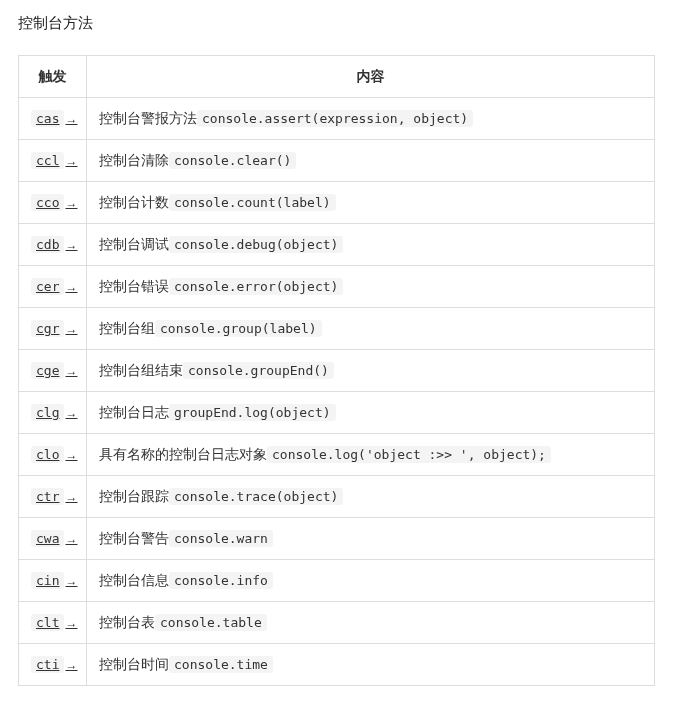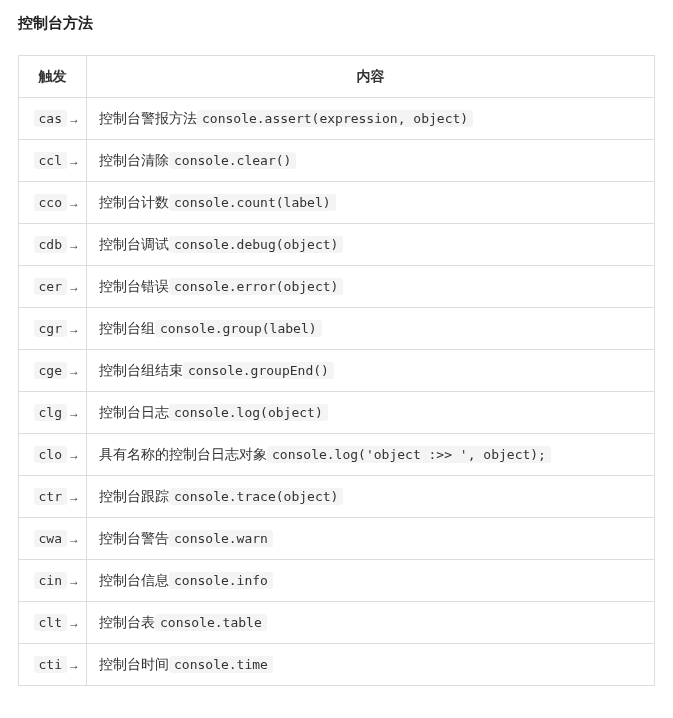--- a/index.html
+++ b/index.html
@@ -10,21 +10,21 @@
     body {
       font-family: -apple-system, BlinkMacSystemFont, "Segoe UI", "PingFang SC", "Microsoft YaHei", sans-serif;
       background: #fff;
       padding: 14px 18px;
       width: 673px;
       color: #333;
       position: relative;
     }
     h3 {
       font-size: 15px;
-      font-weight: 700;
+      font-weight: 400;
       color: #222;
       margin-bottom: 22px;
     }
     table {
       width: 100%;
       border-collapse: collapse;
       border: 1px solid #ddd;
       table-layout: fixed;
     }
     th, td {
@@ -35,23 +35,24 @@
       line-height: 1.5;
     }
     th {
       font-weight: 700;
       text-align: center;
       background: #fff;
       font-size: 14px;
     }
     th.col-trig { width: 68px; margin-left: 24px; }
     td.trig {
-      text-align: right;
+      text-align: left;
       padding: 8px 6px 8px 12px;
       white-space: nowrap;
+      text-decoration: underline;
     }
     td.trig .kbd {
       font-family: "SFMono-Regular", Consolas, "Menlo", monospace;
       font-size: 13px;
       background: #f4f4f4;
       border-radius: 3px;
       padding: 1px 5px;
       color: #333;
     }
     td.trig .arrow {
@@ -112,21 +113,21 @@
       <tr>
         <td class="trig"><span class="kbd">cgr</span><span class="arrow">→</span></td>
         <td class="desc"><span class="label">控制台组</span><code>console.group(label)</code></td>
       </tr>
       <tr>
         <td class="trig"><span class="kbd">cge</span><span class="arrow">→</span></td>
         <td class="desc"><span class="label">控制台组结束</span><code>console.groupEnd()</code></td>
       </tr>
       <tr>
         <td class="trig"><span class="kbd">clg</span><span class="arrow">→</span></td>
-        <td class="desc"><span class="label">控制台日志</span><code>console.log(object)</code></td>
+        <td class="desc"><span class="label">控制台日志</span><code>groupEnd.log(object)</code></td>
       </tr>
       <tr>
         <td class="trig"><span class="kbd">clo</span><span class="arrow">→</span></td>
         <td class="desc"><span class="label">具有名称的控制台日志对象</span><code>console.log('object :&gt;&gt; ', object);</code></td>
       </tr>
       <tr>
         <td class="trig"><span class="kbd">ctr</span><span class="arrow">→</span></td>
         <td class="desc"><span class="label">控制台跟踪</span><code>console.trace(object)</code></td>
       </tr>
       <tr>

